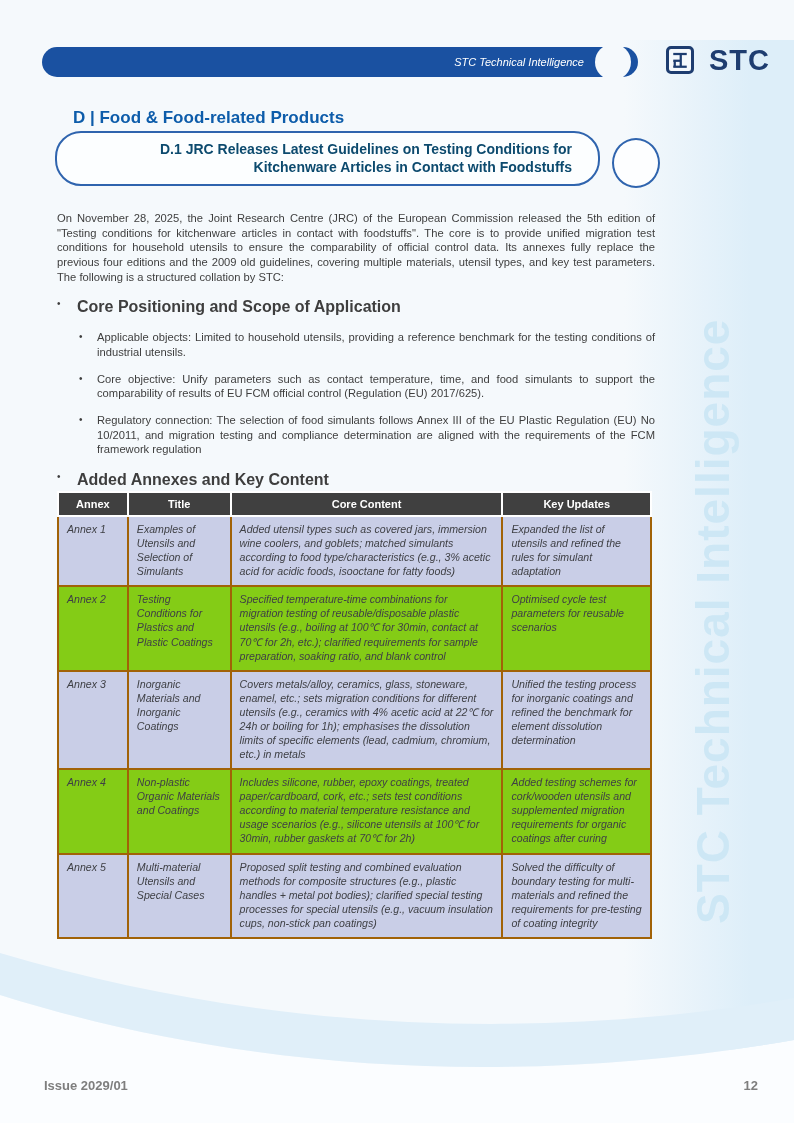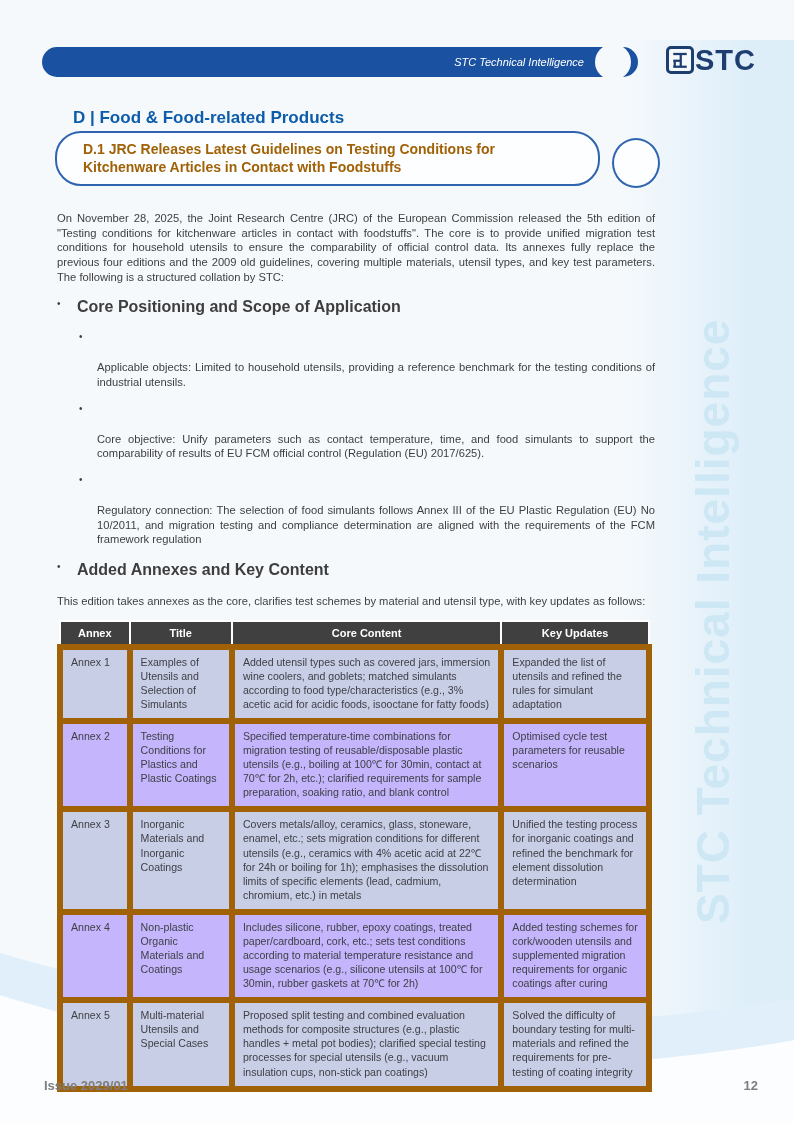--- a/index.html
+++ b/index.html
@@ -26,66 +26,66 @@
     background:#1a51a1; border-radius:16px;
   }
   .banner-notch {
     position:absolute; right:7px; top:-3px; width:36px; height:36px;
     border-radius:50%; background:#f5f9fc;
   }
   .banner-label {
     position:absolute; right:54px; top:0; height:30px; line-height:30px;
     color:#ffffff; font-style:italic; font-size:11px;
   }
-  .logo { position:absolute; left:666px; top:44px; height:32px; display:flex; align-items:center; gap:1px; }
+  .logo { position:absolute; left:666px; top:44px; height:32px; display:flex; align-items:center; gap:15px; }
   .logo-mark {
     width:28px; height:28px; border:3px solid #1e3d70; border-radius:5px;
     box-sizing:border-box; display:flex; align-items:center; justify-content:center;
     background:#f5f9fc;
   }
   .logo-text { font-size:29px; font-weight:800; color:#1e3d70; letter-spacing:1px; line-height:1; }
   
   .section-heading {
     position:absolute; left:57px; top:92px; margin:16px;
     font-size:17px; font-weight:bold; color:#0d5caa;
   }
   .title-box {
     position:absolute; left:55px; top:131px; width:489px; min-height:34px;
     border:2px solid #2f64ae; border-radius:26px; background:#fcfeff;
     padding:7px 26px 7px 26px; display:flex; align-items:center;
   }
-  .title-box-text { font-size:14px; font-weight:bold; color:#a16207; line-height:1.32; }
+  .title-box-text { font-size:14px; font-weight:bold; color:#0c4a6e; line-height:1.32;text-align:right; }
   .title-circle {
     position:absolute; left:612px; top:138px; width:44px; height:46px;
     border:2px solid #2f64ae; border-radius:50%; background:#fdfeff;
   }
   
   .content { position:absolute; left:57px; top:211px; width:598px; }
   .intro { margin:0 0 3px 0; font-size:11.2px; line-height:1.31; color:#3e3e3e; text-align:justify; }
   .bullet-row { display:flex; margin:0; }
   .bullet-dot { width:20px; flex:0 0 20px; font-size:10px; color:#3e3e3e; line-height:1.45; }
   .bullet-heading { font-size:16px; font-weight:bold; color:#3e3e3e; line-height:1.31; }
   .sub-items { margin:0 0 0 22px; }
   .sub-item { display:flex; margin-top:12px; }
   .sub-item .bullet-dot { width:18px; flex:0 0 18px; }
-  .sub-text { font-size:11.2px; line-height:1.31; color:#3e3e3e; text-align:justify; flex:1;margin-top:30px; }
+  .sub-text { font-size:11.2px; line-height:1.31; color:#3e3e3e; text-align:justify; flex:1; }
   .level1 { margin-top:13px; }
   .table-intro { margin:13px 0 11px 0; font-size:11.2px; line-height:1.31; color:#3e3e3e; text-align:justify; }
   
   table.annex { border-collapse:collapse; width:595px; }
   table.annex th {
     background:#404040; color:#ffffff; font-size:11px; font-weight:bold;
     padding:5px 4px; border:2px solid #ffffff; text-align:center;
   }
   table.annex td {
     font-size:10.6px; color:#3f4045; padding:5px 8px 7px 8px;
-    border:6px solid #a16207; vertical-align:top; line-height:1.33;
+    border:2px solid #a16207; vertical-align:top; line-height:1.33;font-style:italic;
   }
   tr.row-odd td { background:#c9cee7; }
-  tr.row-even td { background:#c4b5fd; }
+  tr.row-even td { background:#84cc16; }
   col.c-annex { width:70px; } col.c-title { width:103px; }
   col.c-core { width:273px; } col.c-key { width:149px; }
   
   .footer-issue { position:absolute; left:44px; top:1078px; font-size:13px; font-weight:bold; color:#7e7e7e; }
   .footer-page { position:absolute; right:36px; top:1078px; font-size:13px; font-weight:bold; color:#7e7e7e; }
 </style>
 </head>
 <body>
 
 <div class="bg-right"></div>
@@ -142,21 +142,20 @@
       <span class="bullet-dot">•</span>
       <span class="sub-text">Regulatory connection: The selection of food simulants follows Annex III of the EU Plastic Regulation (EU) No 10/2011, and migration testing and compliance determination are aligned with the requirements of the FCM framework regulation</span>
     </div>
   </div>
 
   <div class="bullet-row level1">
     <span class="bullet-dot">•</span>
     <span class="bullet-heading">Added Annexes and Key Content</span>
   </div>
 
-  <p class="table-intro">This edition takes annexes as the core, clarifies test schemes by material and utensil type, with key updates as follows:</p>
 
   <table class="annex">
     <colgroup>
       <col class="c-annex">
         <col class="c-title">
         <col class="c-core">
         <col class="c-key">
     </colgroup>
     <thead>
       <tr>

